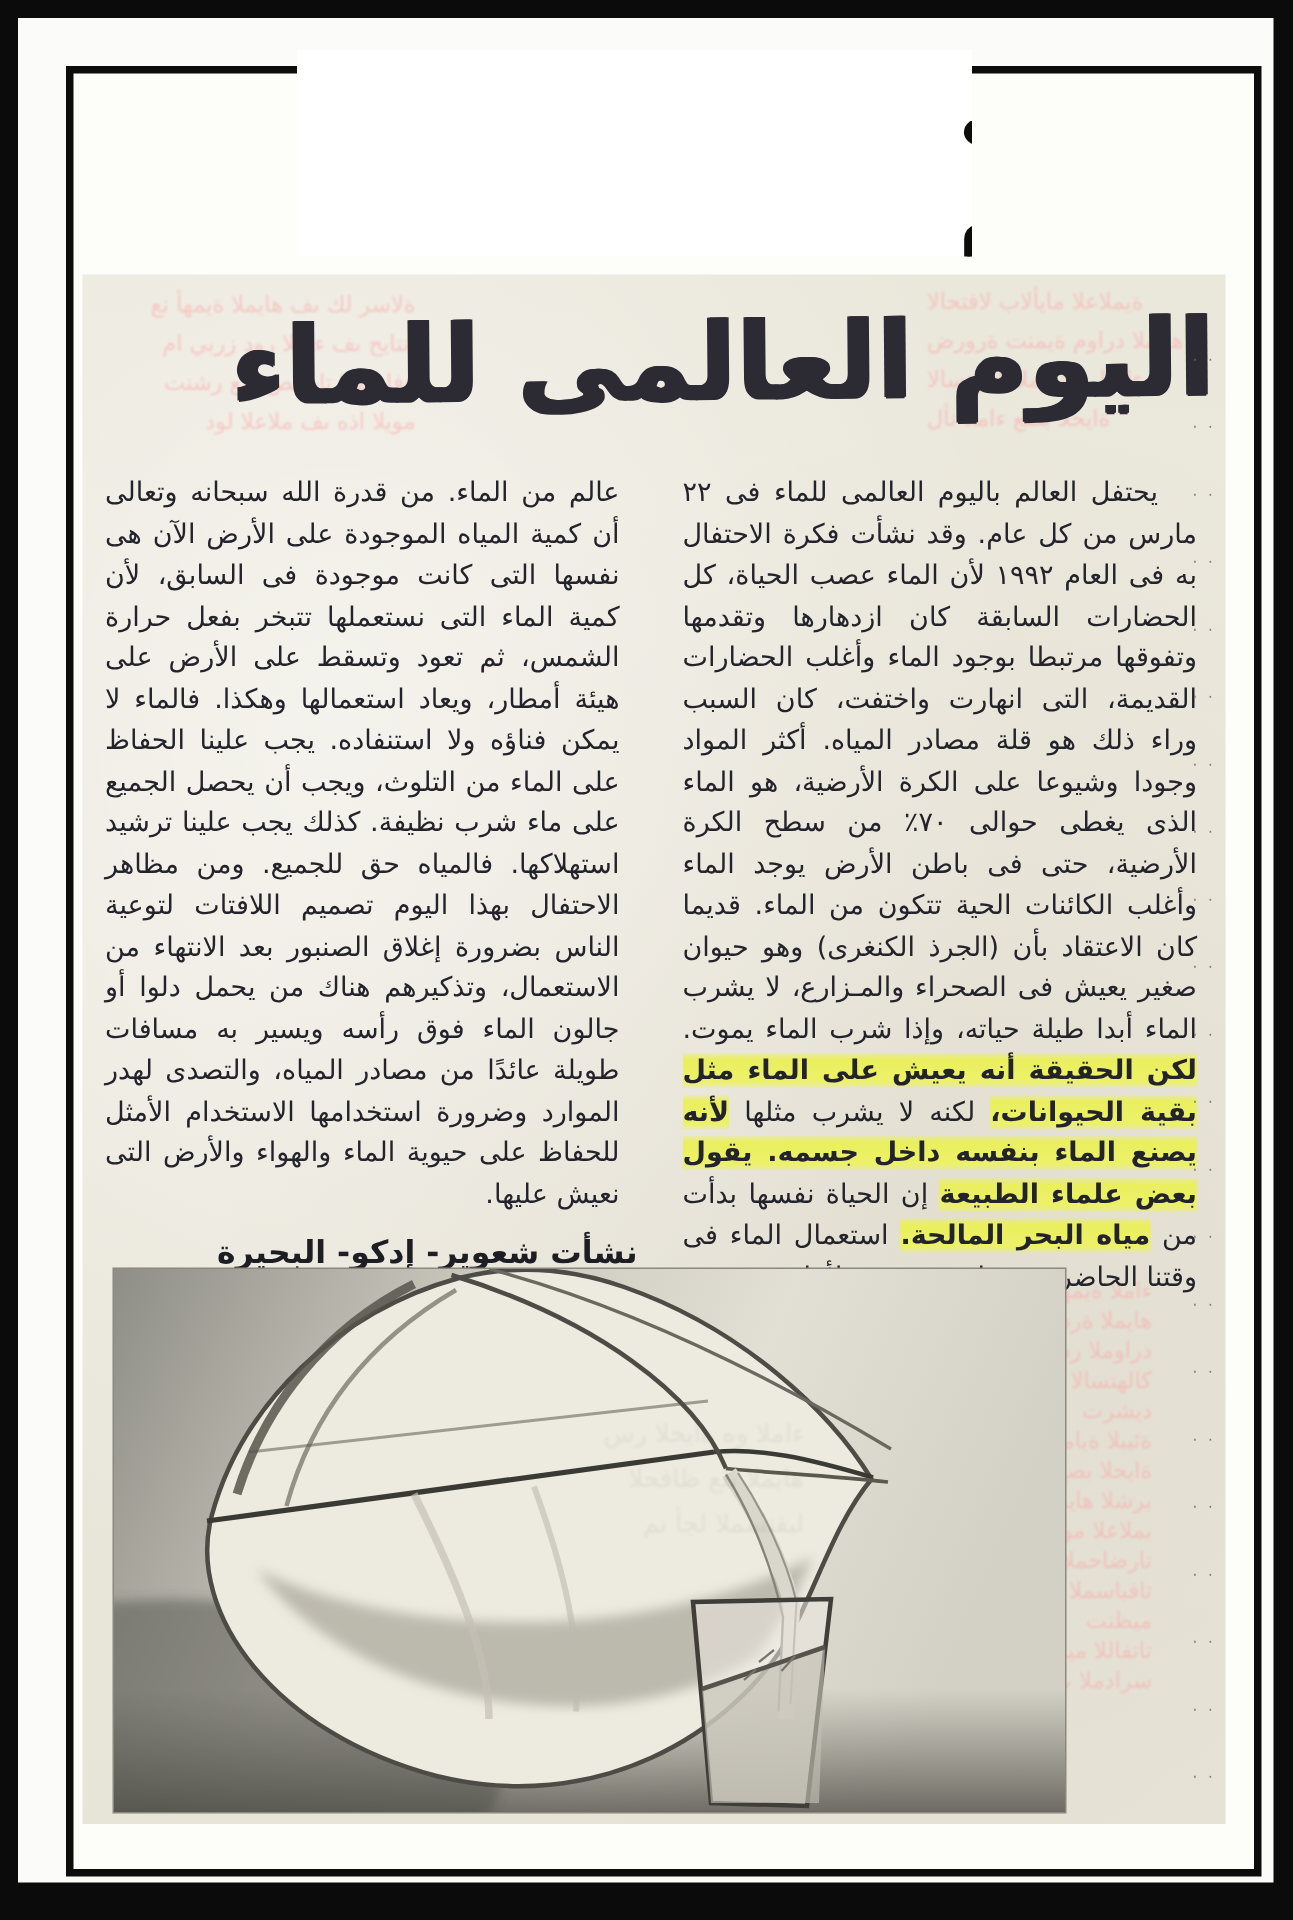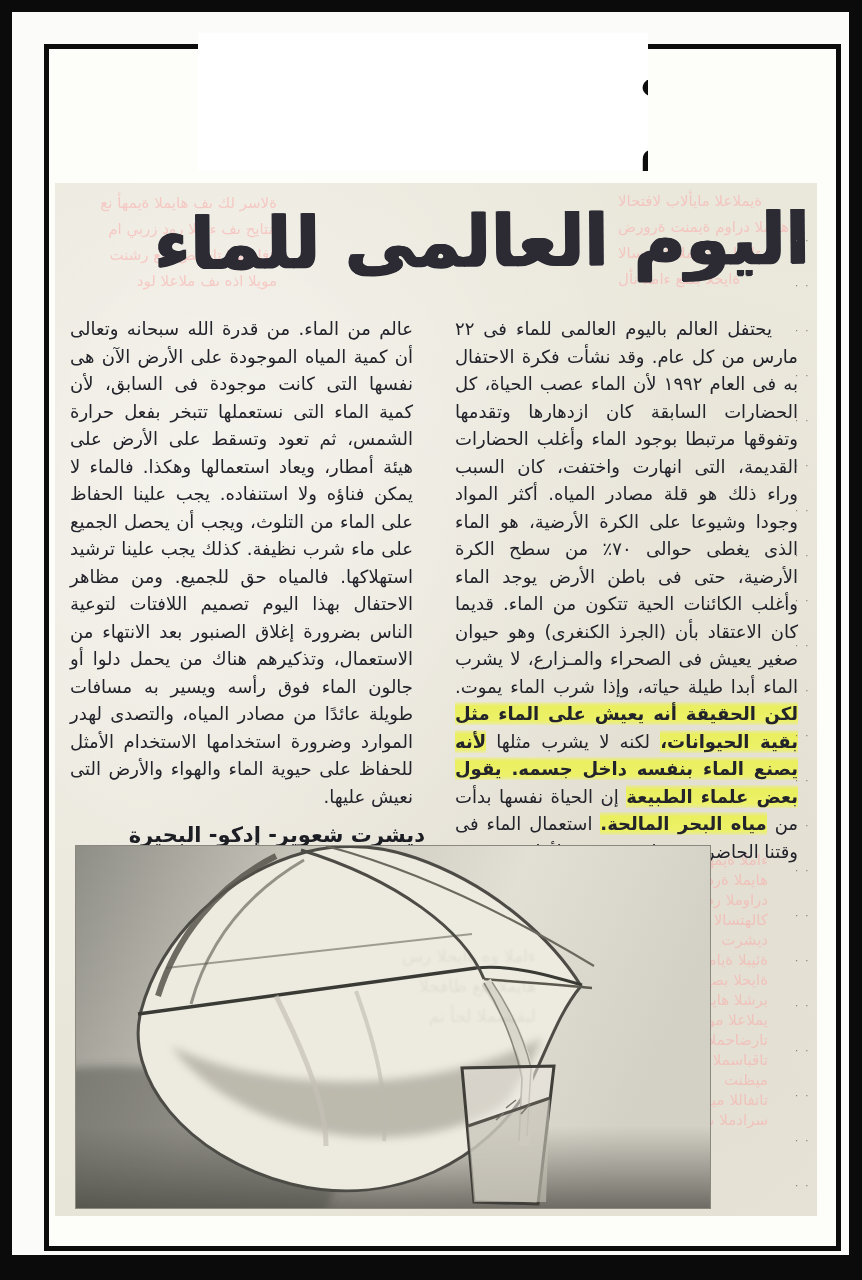--- a/index.html
+++ b/index.html
@@ -96,21 +96,21 @@
 سرادملا ىف</div>
 
 <h1 class="headline">اليوم العالمى للماء</h1>
 
 <section class="body-cols">
   <div class="col col-right">
     <p><span>يحتفل العالم باليوم العالمى للماء فى ٢٢ مارس من كل عام. وقد نشأت فكرة الاحتفال به فى العام ١٩٩٢ لأن الماء عصب الحياة، كل الحضارات السابقة كان ازدهارها وتقدمها وتفوقها مرتبطا بوجود الماء وأغلب الحضارات القديمة، التى انهارت واختفت، كان السبب وراء ذلك هو قلة مصادر المياه. أكثر المواد وجودا وشيوعا على الكرة الأرضية، هو الماء الذى يغطى حوالى ٧٠٪ من سطح الكرة الأرضية، حتى فى باطن الأرض يوجد الماء وأغلب الكائنات الحية تتكون من الماء. قديما كان الاعتقاد بأن (الجرذ الكنغرى) وهو حيوان صغير يعيش فى الصحراء والمـزارع، لا يشرب الماء أبدا طيلة حياته، وإذا شرب الماء يموت. </span><span class="hl">لكن الحقيقة أنه يعيش على الماء مثل بقية الحيوانات،</span><span> لكنه لا يشرب مثلها </span><span class="hl">لأنه يصنع الماء بنفسه داخل جسمه. يقول بعض علماء الطبيعة</span><span> إن الحياة نفسها بدأت من </span><span class="hl">مياه البحر المالحة.</span><span> استعمال الماء فى وقتنا الحاضر فى زيادة مستمرة لأننا نعيش فى</span></p>
   </div>
   <div class="col col-left">
     <p>عالم من الماء. من قدرة الله سبحانه وتعالى أن كمية المياه الموجودة على الأرض الآن هى نفسها التى كانت موجودة فى السابق، لأن كمية الماء التى نستعملها تتبخر بفعل حرارة الشمس، ثم تعود وتسقط على الأرض على هيئة أمطار، ويعاد استعمالها وهكذا. فالماء لا يمكن فناؤه ولا استنفاده. يجب علينا الحفاظ على الماء من التلوث، ويجب أن يحصل الجميع على ماء شرب نظيفة. كذلك يجب علينا ترشيد استهلاكها. فالمياه حق للجميع. ومن مظاهر الاحتفال بهذا اليوم تصميم اللافتات لتوعية الناس بضرورة إغلاق الصنبور بعد الانتهاء من الاستعمال، وتذكيرهم هناك من يحمل دلوا أو جالون الماء فوق رأسه ويسير به مسافات طويلة عائدًا من مصادر المياه، والتصدى لهدر الموارد وضرورة استخدامها الاستخدام الأمثل للحفاظ على حيوية الماء والهواء والأرض التى نعيش عليها.</p>
-    <div class="byline">ديشرت شعوير- إدكو- البحيرة</div>
+    <div class="byline">نشأت شعوير- إدكو- البحيرة</div>
     <div class="email">salem.sheawier@gmail.com</div>
   </div>
 </section>
 
 <div class="edge-dots">· ·
 · ·
 · ·
 · ·
 · ·
 · ·

